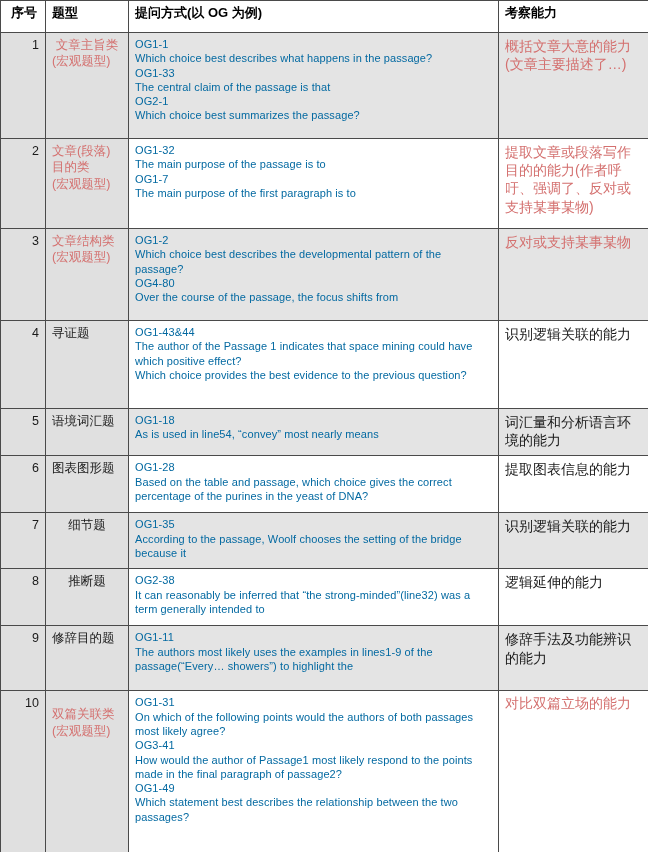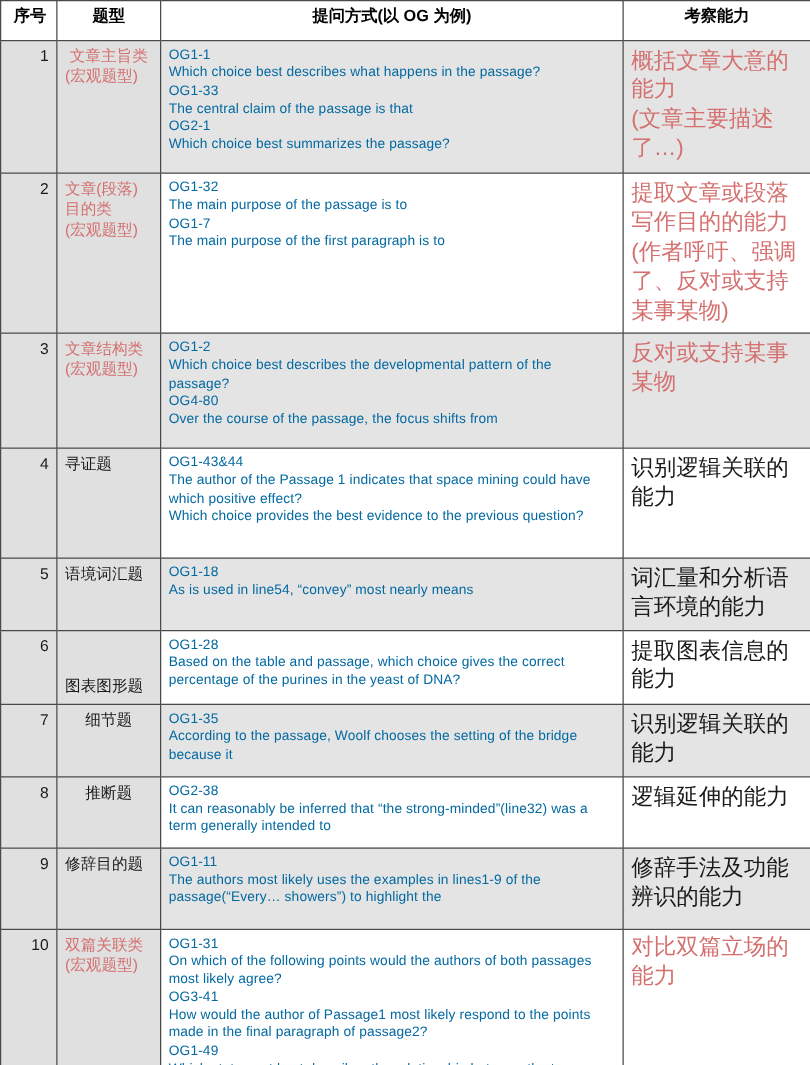--- a/index.html
+++ b/index.html
@@ -43,21 +43,21 @@
   col.c-no   { width: 45px;  }
   col.c-type { width: 83px;  }
   col.c-ask  { width: 370px; }
   col.c-abil { width: 150px; }
 
   
   thead th {
     background: #ffffff;
     font-weight: bold;
     font-size: 13px;
-    text-align: center;
+    text-align: left;
     height: 32px;
     padding-top: 6px;
     padding-bottom: 4px;
     color: #000000;
     vertical-align: middle;
   }
   thead th.h-no {
     text-align: left;
     padding-left: 10px;
   }
@@ -78,21 +78,21 @@
   }
   td.cell-ask {
     font-size: 11px;
     padding-top: 5px;
     padding-left: 8px;
     color: #0369a1;
     white-space: pre-line;
     letter-spacing: 0.1px;
   }
   td.cell-abil {
-    font-size: 18px;
+    font-size: 14px;
     padding-top: 6px;
     padding-left: 8px;
     color: #1a1a1a;
     line-height: 1.45;
     margin-left: 31px;
   }
 
   
   tr.band td { background: #e4e4e4; }
   tr.plain td { background: #ffffff; }
@@ -205,21 +205,21 @@
           </td>
           <td class="cell-ask">OG1-18
 As is used in line54, “convey” most nearly means</td>
           <td class="cell-abil">
             <span class="abil-text" style="white-space: pre-line;">词汇量和分析语言环境的能力</span>
           </td>
         </tr>
         <tr class="r6 plain">
           <td class="cell-no">6</td>
           <td class="cell-type">
-            <span class="type-line" style="white-space: pre-line; margin-top: 32px;">图表图形题</span>
+            <span class="type-line" style="white-space: pre-line;">图表图形题</span>
           </td>
           <td class="cell-ask">OG1-28
 Based on the table and passage, which choice gives the correct percentage of the purines in the yeast of DNA?</td>
           <td class="cell-abil">
             <span class="abil-text" style="white-space: pre-line;">提取图表信息的能力</span>
           </td>
         </tr>
         <tr class="r7 band">
           <td class="cell-no">7</td>
           <td class="cell-type">
@@ -249,21 +249,21 @@
           </td>
           <td class="cell-ask">OG1-11
 The authors most likely uses the examples in lines1-9 of the passage(“Every… showers”) to highlight the</td>
           <td class="cell-abil">
             <span class="abil-text" style="white-space: pre-line;">修辞手法及功能辨识的能力</span>
           </td>
         </tr>
         <tr class="r10 plain">
           <td class="cell-no">10</td>
           <td class="cell-type">
-            <span class="type-line red" style="white-space: pre-line;">双篇关联类</span>
+            <span class="type-line red" style="white-space: pre-line; margin-top: 11px;">双篇关联类</span>
             <span class="type-line red-sub">(宏观题型)</span>
           </td>
           <td class="cell-ask">OG1-31
 On which of the following points would the authors of both passages most likely agree?
 OG3-41
 How would the author of Passage1 most likely respond to the points made in the final paragraph of passage2?
 OG1-49
 Which statement best describes the relationship between the two passages?</td>
           <td class="cell-abil">
             <span class="abil-text red" style="white-space: pre-line; font-family: Liberation Mono, monospace;">对比双篇立场的能力</span>

